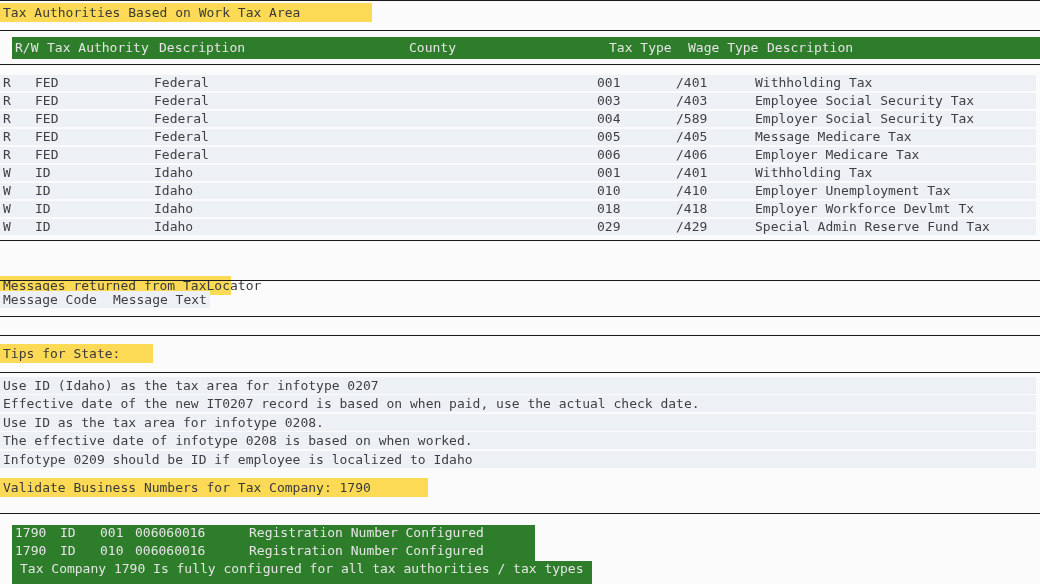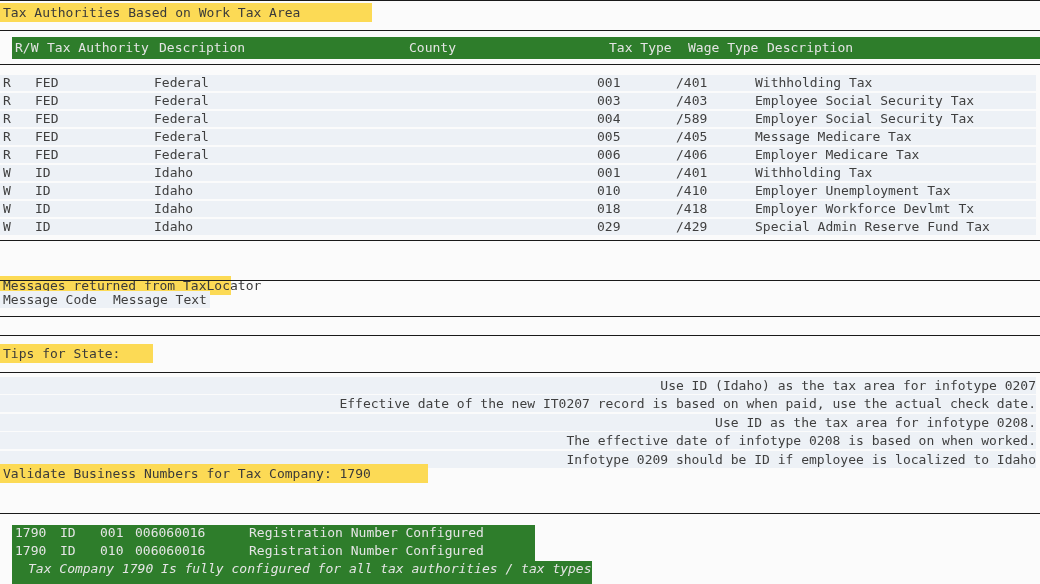--- a/index.html
+++ b/index.html
@@ -27,25 +27,25 @@
   
   .c-rw{left:3px;}  .c-auth{left:35px;} .c-desc{left:154px;} .c-county{left:397px;}
   .c-tax{left:597px;} .c-wage{left:676px;} .c-wdesc{left:755px;}
   .hdr .c-desc{left:147px;}
   
   .thead{top:37px;width:1036px;height:22px;line-height:22px;}
   
   .m-code{left:3px;} .m-text{left:113px;}
   .msg-band{top:291px;width:210px;height:17px;line-height:17px;}
   
-  .tip{height:17px;line-height:17px;padding-left:11px;text-align:right;}
+  .tip{height:17px;line-height:17px;padding-left:3px;}
   
   .vrow{height:24px;line-height:16px;}
   .g-co{left:3px;} .g-auth{left:48px;} .g-tax{left:88px;} .g-num{left:123px;} .g-status{left:237px;}
-  .v-summary{padding-left:16px;font-style:italic;}
+  .v-summary{padding-left:8px;}
 </style>
 </head>
 <body>
 
 <div class="hrule" style="top:0"></div>
 
 <div class="hl" style="top:3px;width:372px;">Tax Authorities Based on Work Tax Area</div>
 <div class="hrule" style="top:30px"></div>
 
 <div class="gbar thead hdr">
@@ -143,21 +143,21 @@
 <div class="hrule" style="top:335px"></div>
 
 <div class="hl" style="top:344px;width:153px;">Tips for State:</div>
 <div class="hrule" style="top:372px"></div>
 <div class="band tip" style="top:377px">Use ID (Idaho) as the tax area for infotype 0207</div>
 <div class="band tip" style="top:395px">Effective date of the new IT0207 record is based on when paid, use the actual check date.</div>
 <div class="band tip" style="top:414px">Use ID as the tax area for infotype 0208.</div>
 <div class="band tip" style="top:432px">The effective date of infotype 0208 is based on when worked.</div>
 <div class="band tip" style="top:451px">Infotype 0209 should be ID if employee is localized to Idaho</div>
 
-<div class="hl" style="top:464px;width:428px;">Validate Business Numbers for Tax Company: 1790</div>
+<div class="hl" style="top:478px;width:428px;">Validate Business Numbers for Tax Company: 1790</div>
 <div class="hrule" style="top:513px"></div>
 
 <div class="gbar vrow" style="top:525px;width:523px;">
   <span class="cell g-co">1790</span>
   <span class="cell g-auth">ID</span>
   <span class="cell g-tax">001</span>
   <span class="cell g-num">006060016</span>
   <span class="cell g-status">Registration Number Configured</span>
 </div>
 <div class="gbar vrow" style="top:543px;width:523px;">

